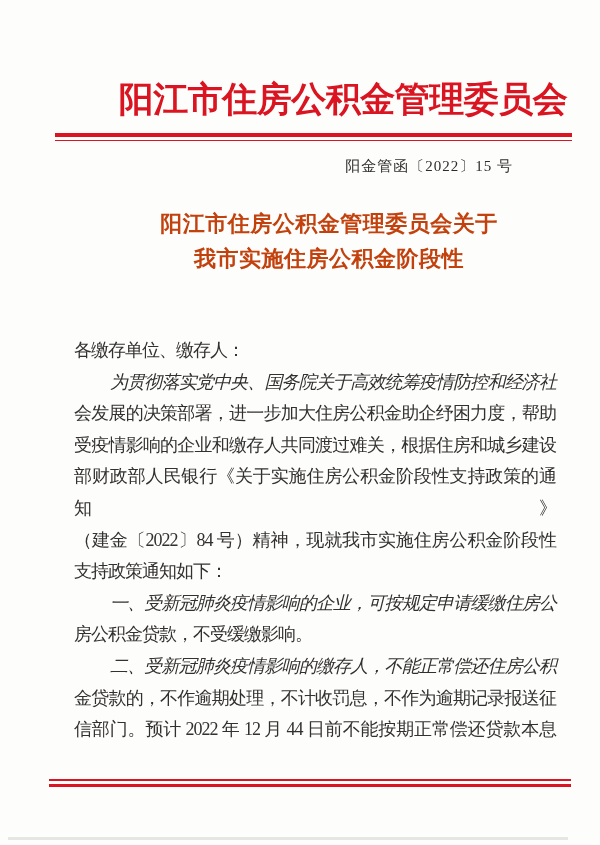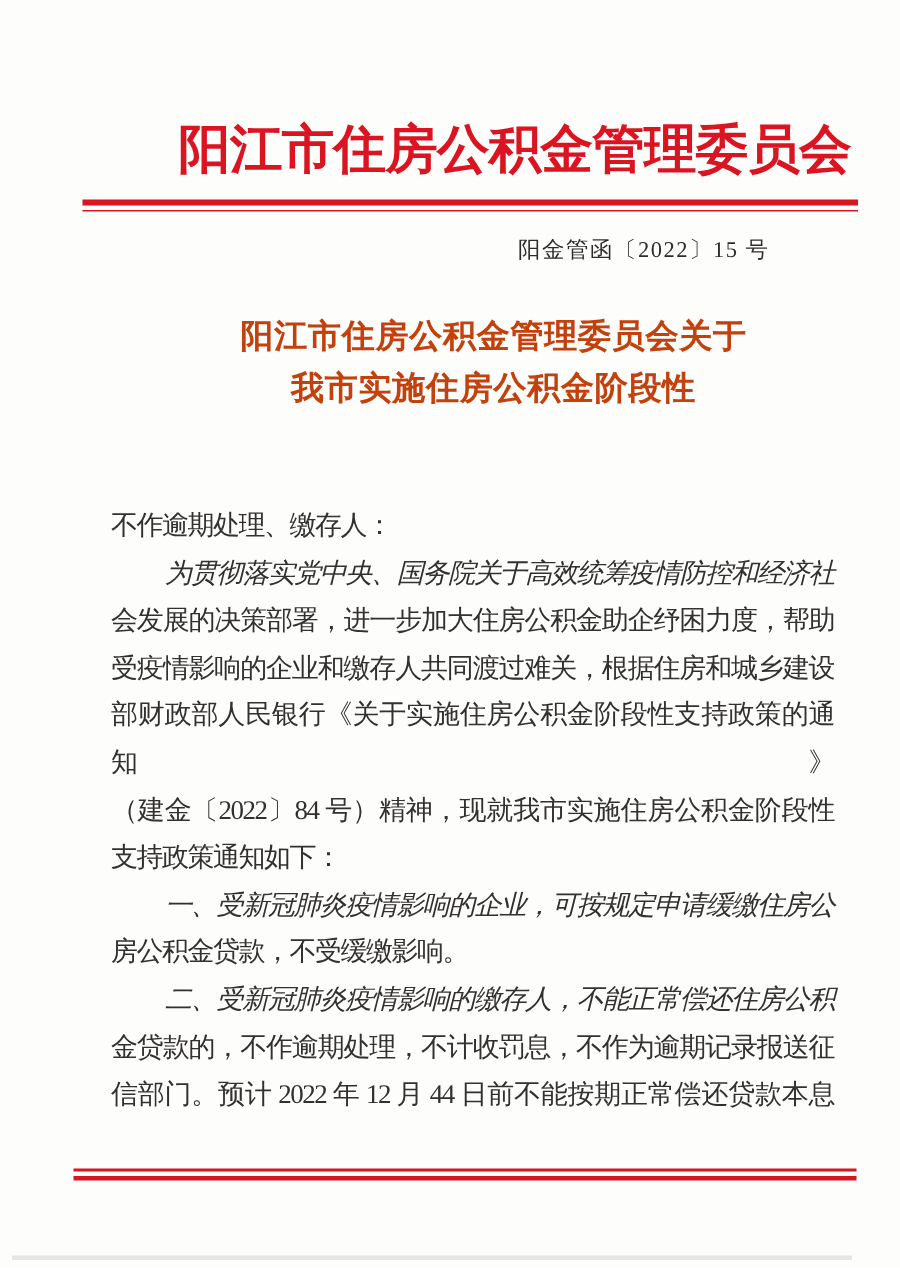--- a/index.html
+++ b/index.html
@@ -75,21 +75,21 @@
   <div class="rule rule-top-thin"></div>
 
   <div class="doc-number">阳金管函〔2022〕15 号</div>
 
   <div class="doc-title">
     <div class="title-line">阳江市住房公积金管理委员会关于</div>
     <div class="title-line">我市实施住房公积金阶段性</div>
   </div>
 
   <div class="body-block">
-      <div class="bline">不作逾期处理、缴存人：</div>
+      <div class="bline">各缴存单位、缴存人：</div>
       <div class="bline indent j">为贯彻落实党中央、国务院关于高效统筹疫情防控和经济社</div>
       <div class="bline j">会发展的决策部署，进一步加大住房公积金助企纾困力度，帮助</div>
       <div class="bline j">受疫情影响的企业和缴存人共同渡过难关，根据住房和城乡建设</div>
       <div class="bline j">部财政部人民银行《关于实施住房公积金阶段性支持政策的通知》</div>
       <div class="bline j">（建金〔2022〕84 号）精神，现就我市实施住房公积金阶段性</div>
       <div class="bline">支持政策通知如下：</div>
       <div class="bline indent j">一、受新冠肺炎疫情影响的企业，可按规定申请缓缴住房公</div>
       <div class="bline">房公积金贷款，不受缓缴影响。</div>
       <div class="bline indent j">二、受新冠肺炎疫情影响的缴存人，不能正常偿还住房公积</div>
       <div class="bline j">金贷款的，不作逾期处理，不计收罚息，不作为逾期记录报送征</div>

